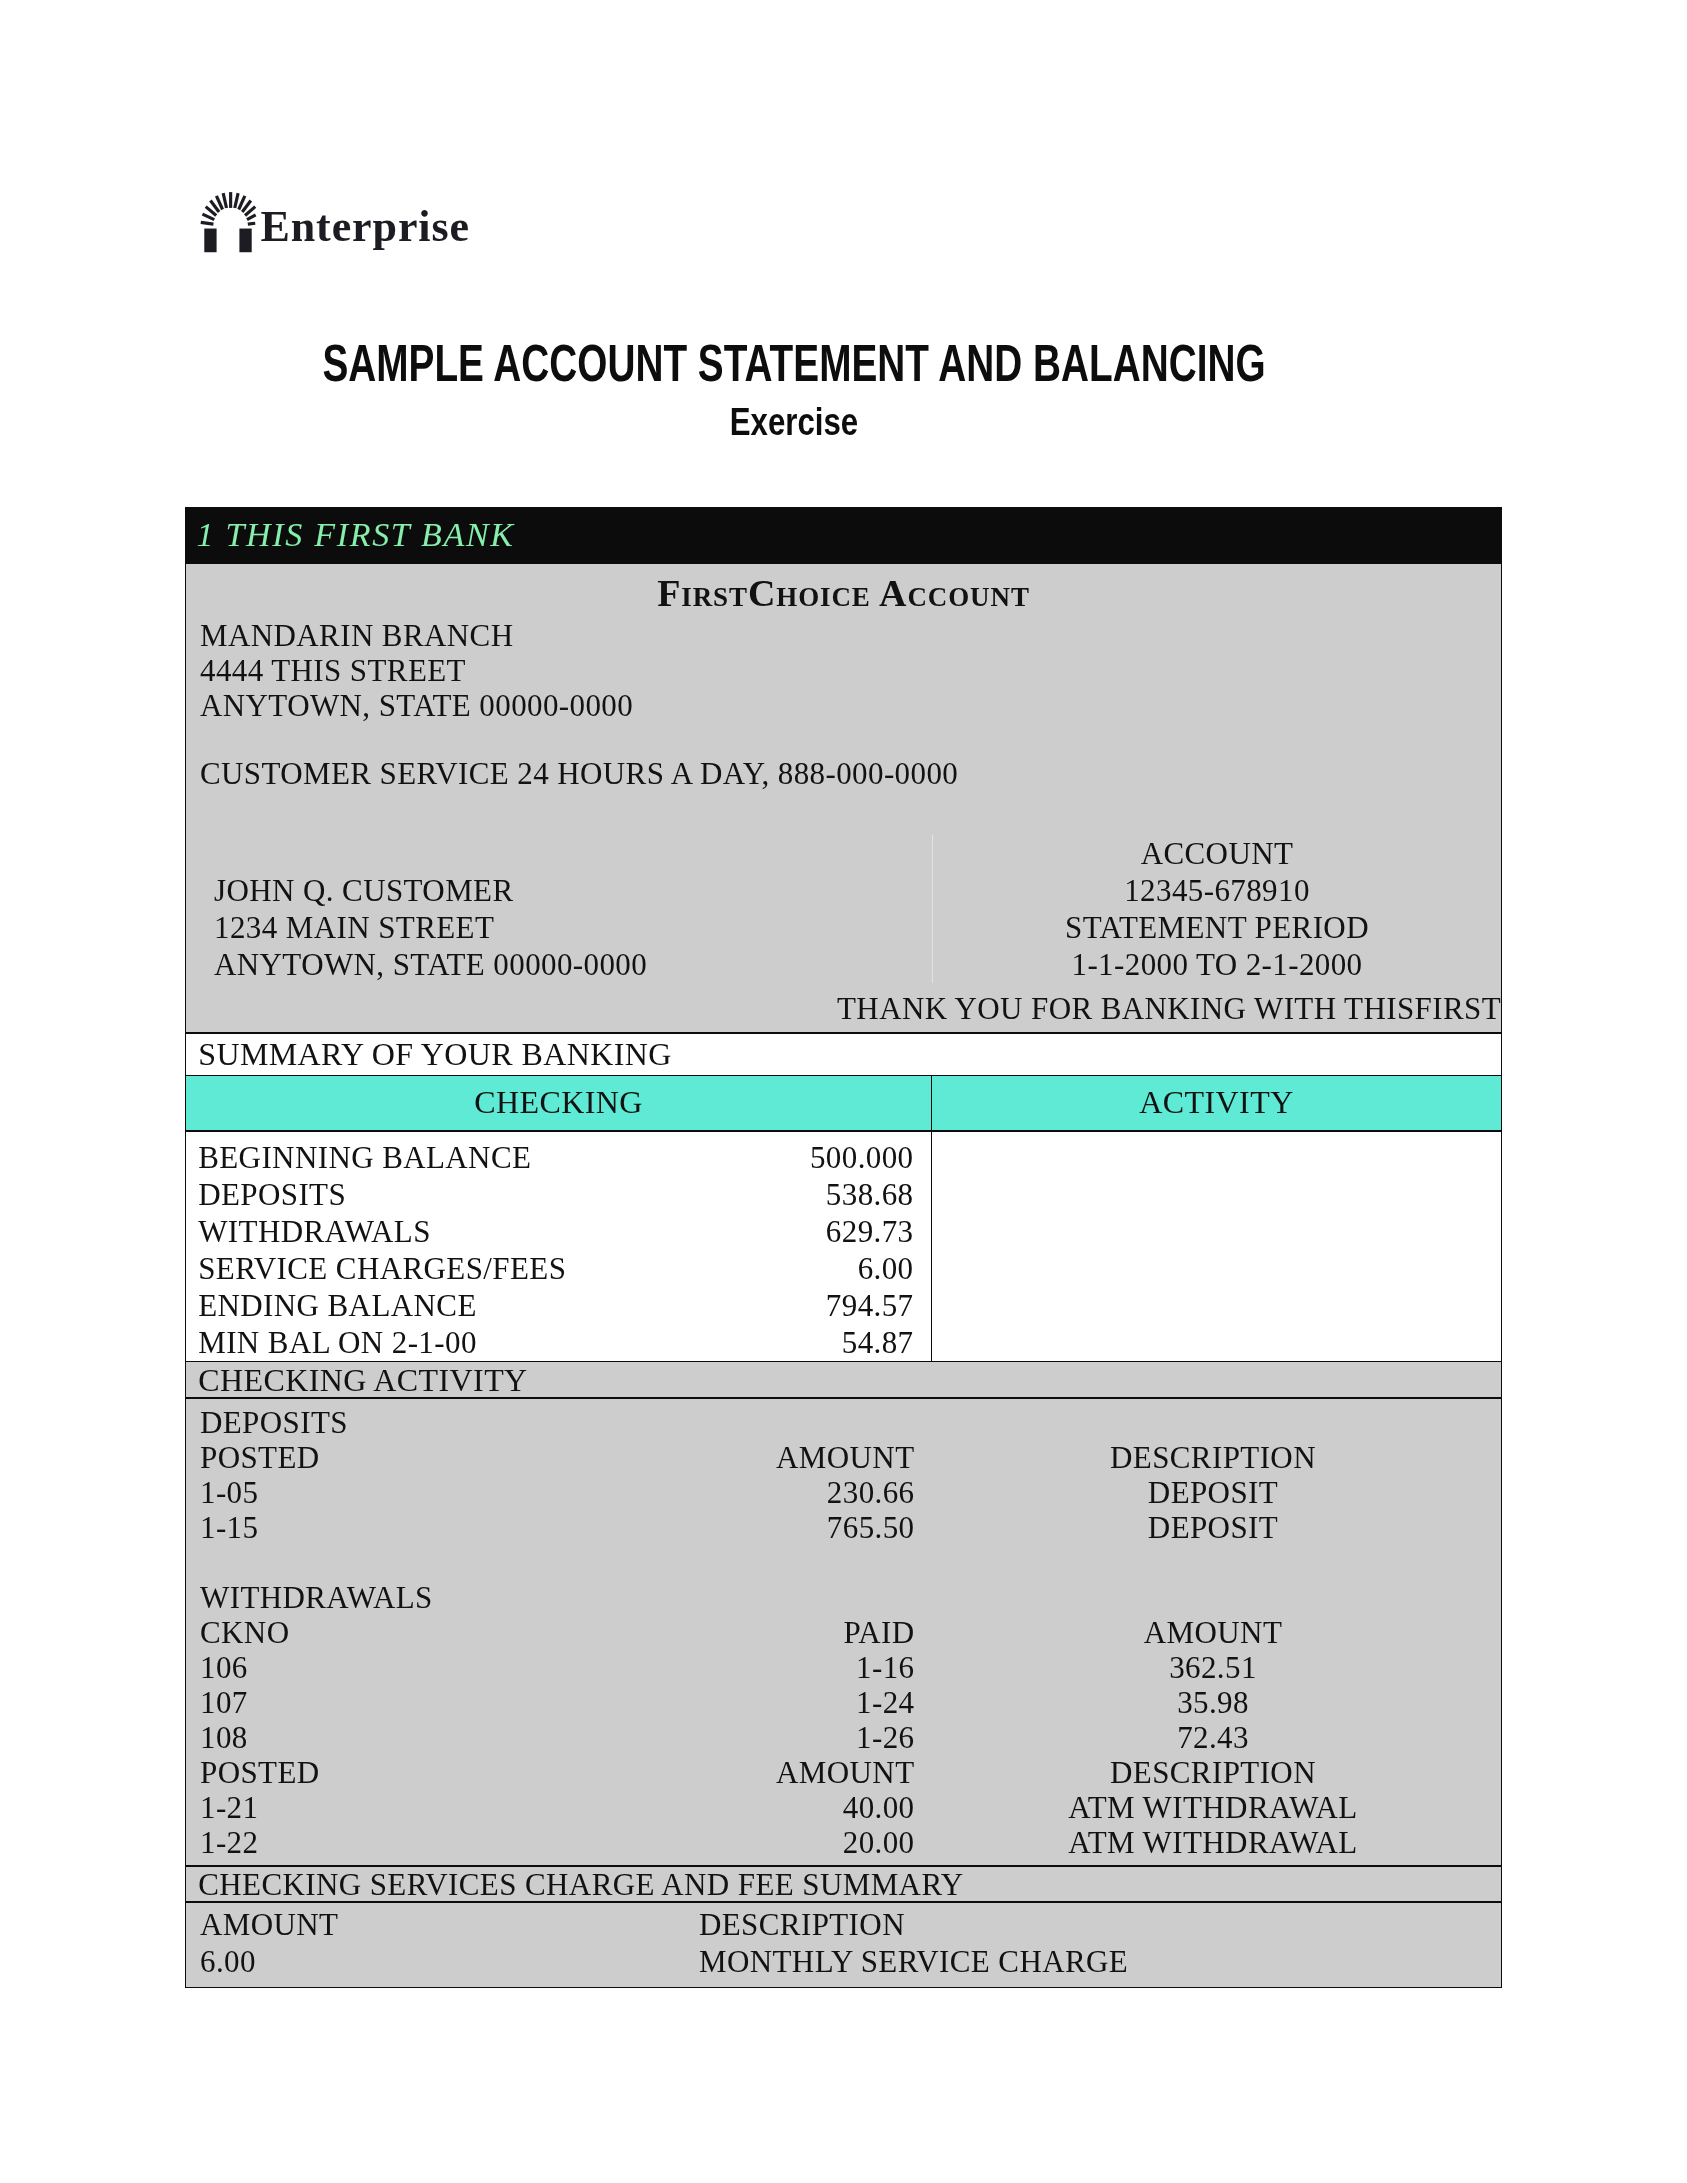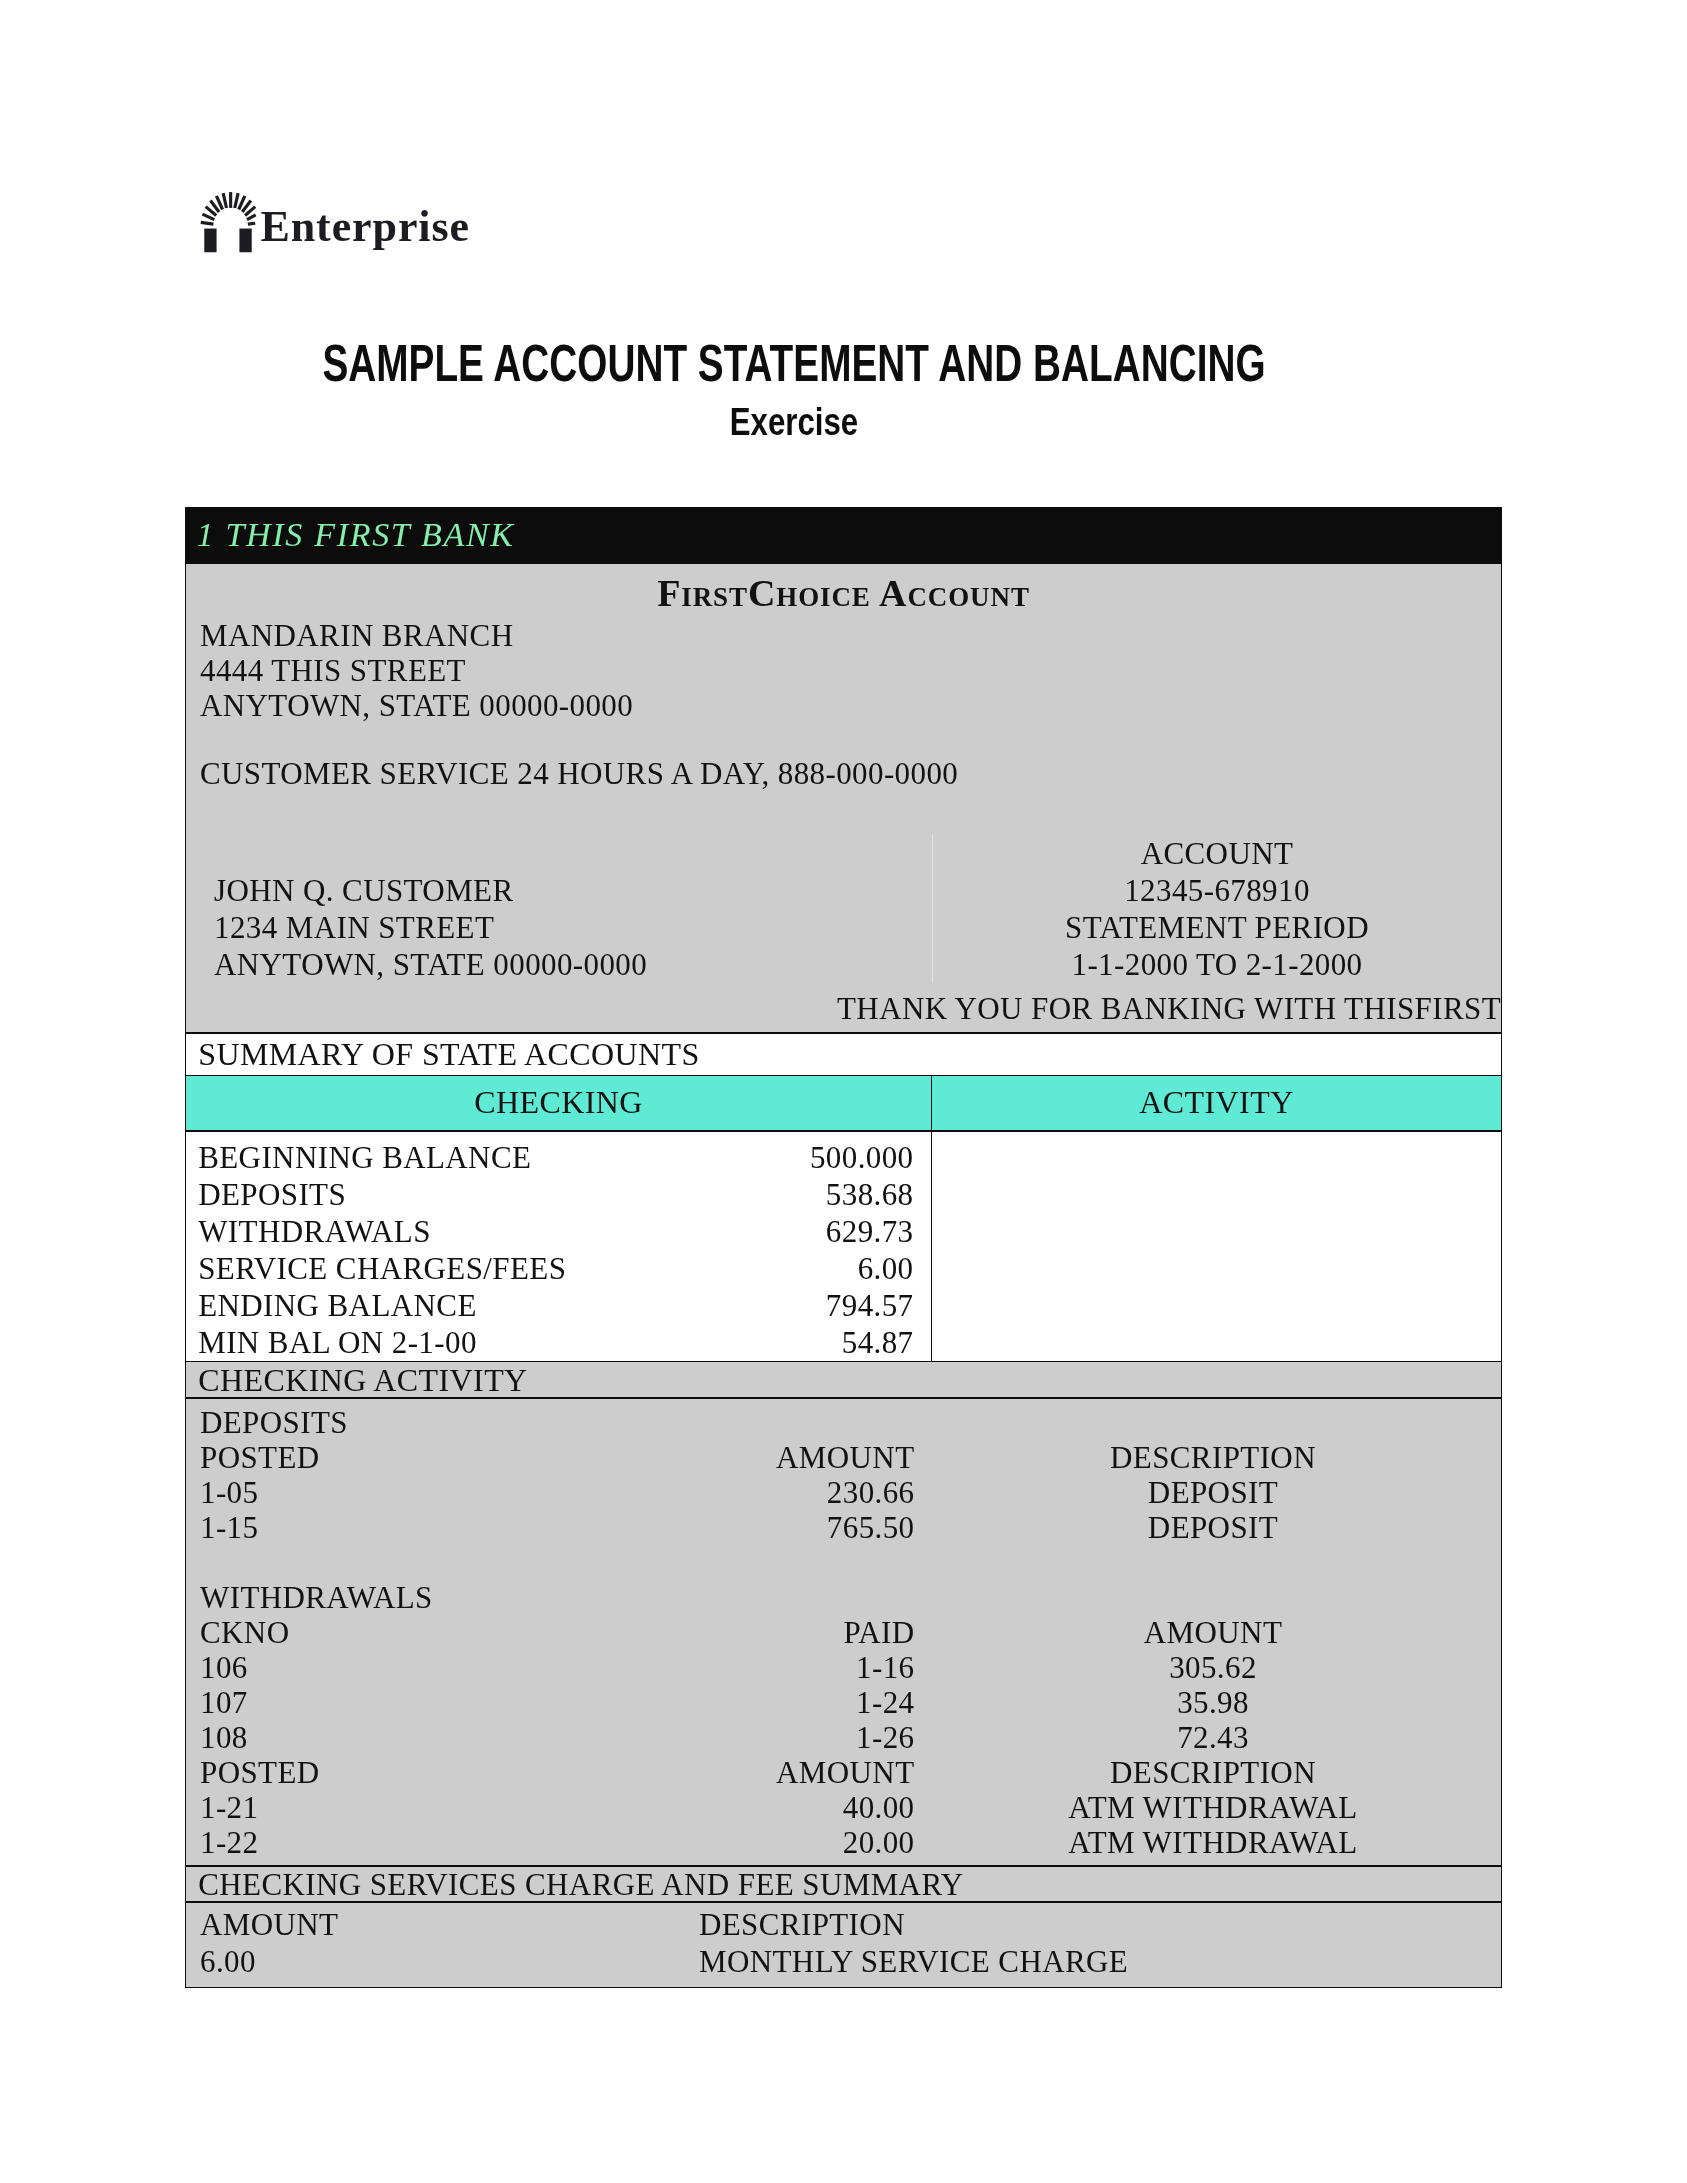--- a/index.html
+++ b/index.html
@@ -153,21 +153,21 @@
         <div>ACCOUNT</div>
         <div>12345-678910</div>
         <div>STATEMENT PERIOD</div>
         <div>1-1-2000 TO 2-1-2000</div>
       </div>
     </div>
 
     <div class="thank-you">THANK YOU FOR BANKING WITH THISFIRST</div>
   </div>
 
-  <div class="sum-title-row">SUMMARY OF STATE ACCOUNTS</div>
+  <div class="sum-title-row">SUMMARY OF YOUR BANKING</div>
 
   <div class="col-head-row">
     <div class="col-head-left">CHECKING</div>
     <div class="col-head-right">ACTIVITY</div>
   </div>
 
   <div class="sum-values">
     <div class="sum-values-left">
       <div class="sum-row">
         <span class="sum-label">BEGINNING BALANCE</span>
@@ -230,21 +230,21 @@
       <div class="act-c3"></div>
     </div>
     <div class="act-row">
       <div class="act-c1">CKNO</div>
       <div class="act-c2">PAID</div>
       <div class="act-c3">AMOUNT</div>
     </div>
     <div class="act-row">
       <div class="act-c1">106</div>
       <div class="act-c2">1-16</div>
-      <div class="act-c3">305.62</div>
+      <div class="act-c3">362.51</div>
     </div>
     <div class="act-row">
       <div class="act-c1">107</div>
       <div class="act-c2">1-24</div>
       <div class="act-c3">35.98</div>
     </div>
     <div class="act-row">
       <div class="act-c1">108</div>
       <div class="act-c2">1-26</div>
       <div class="act-c3">72.43</div>

